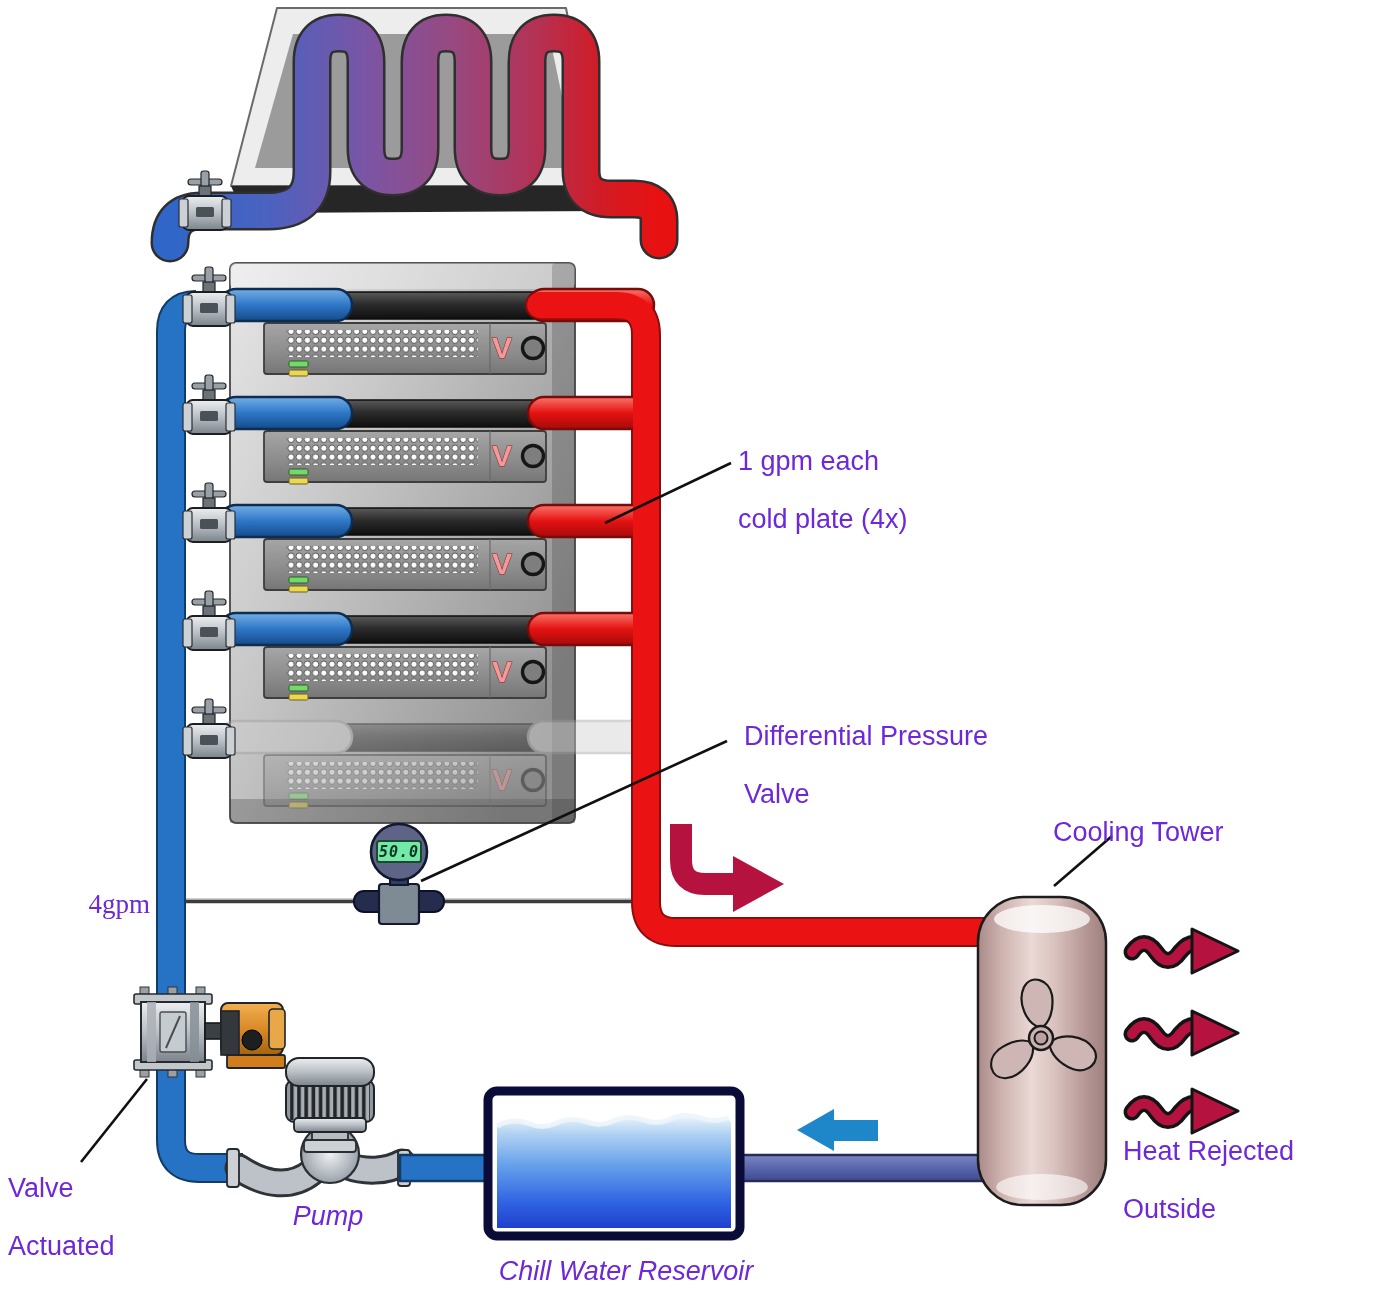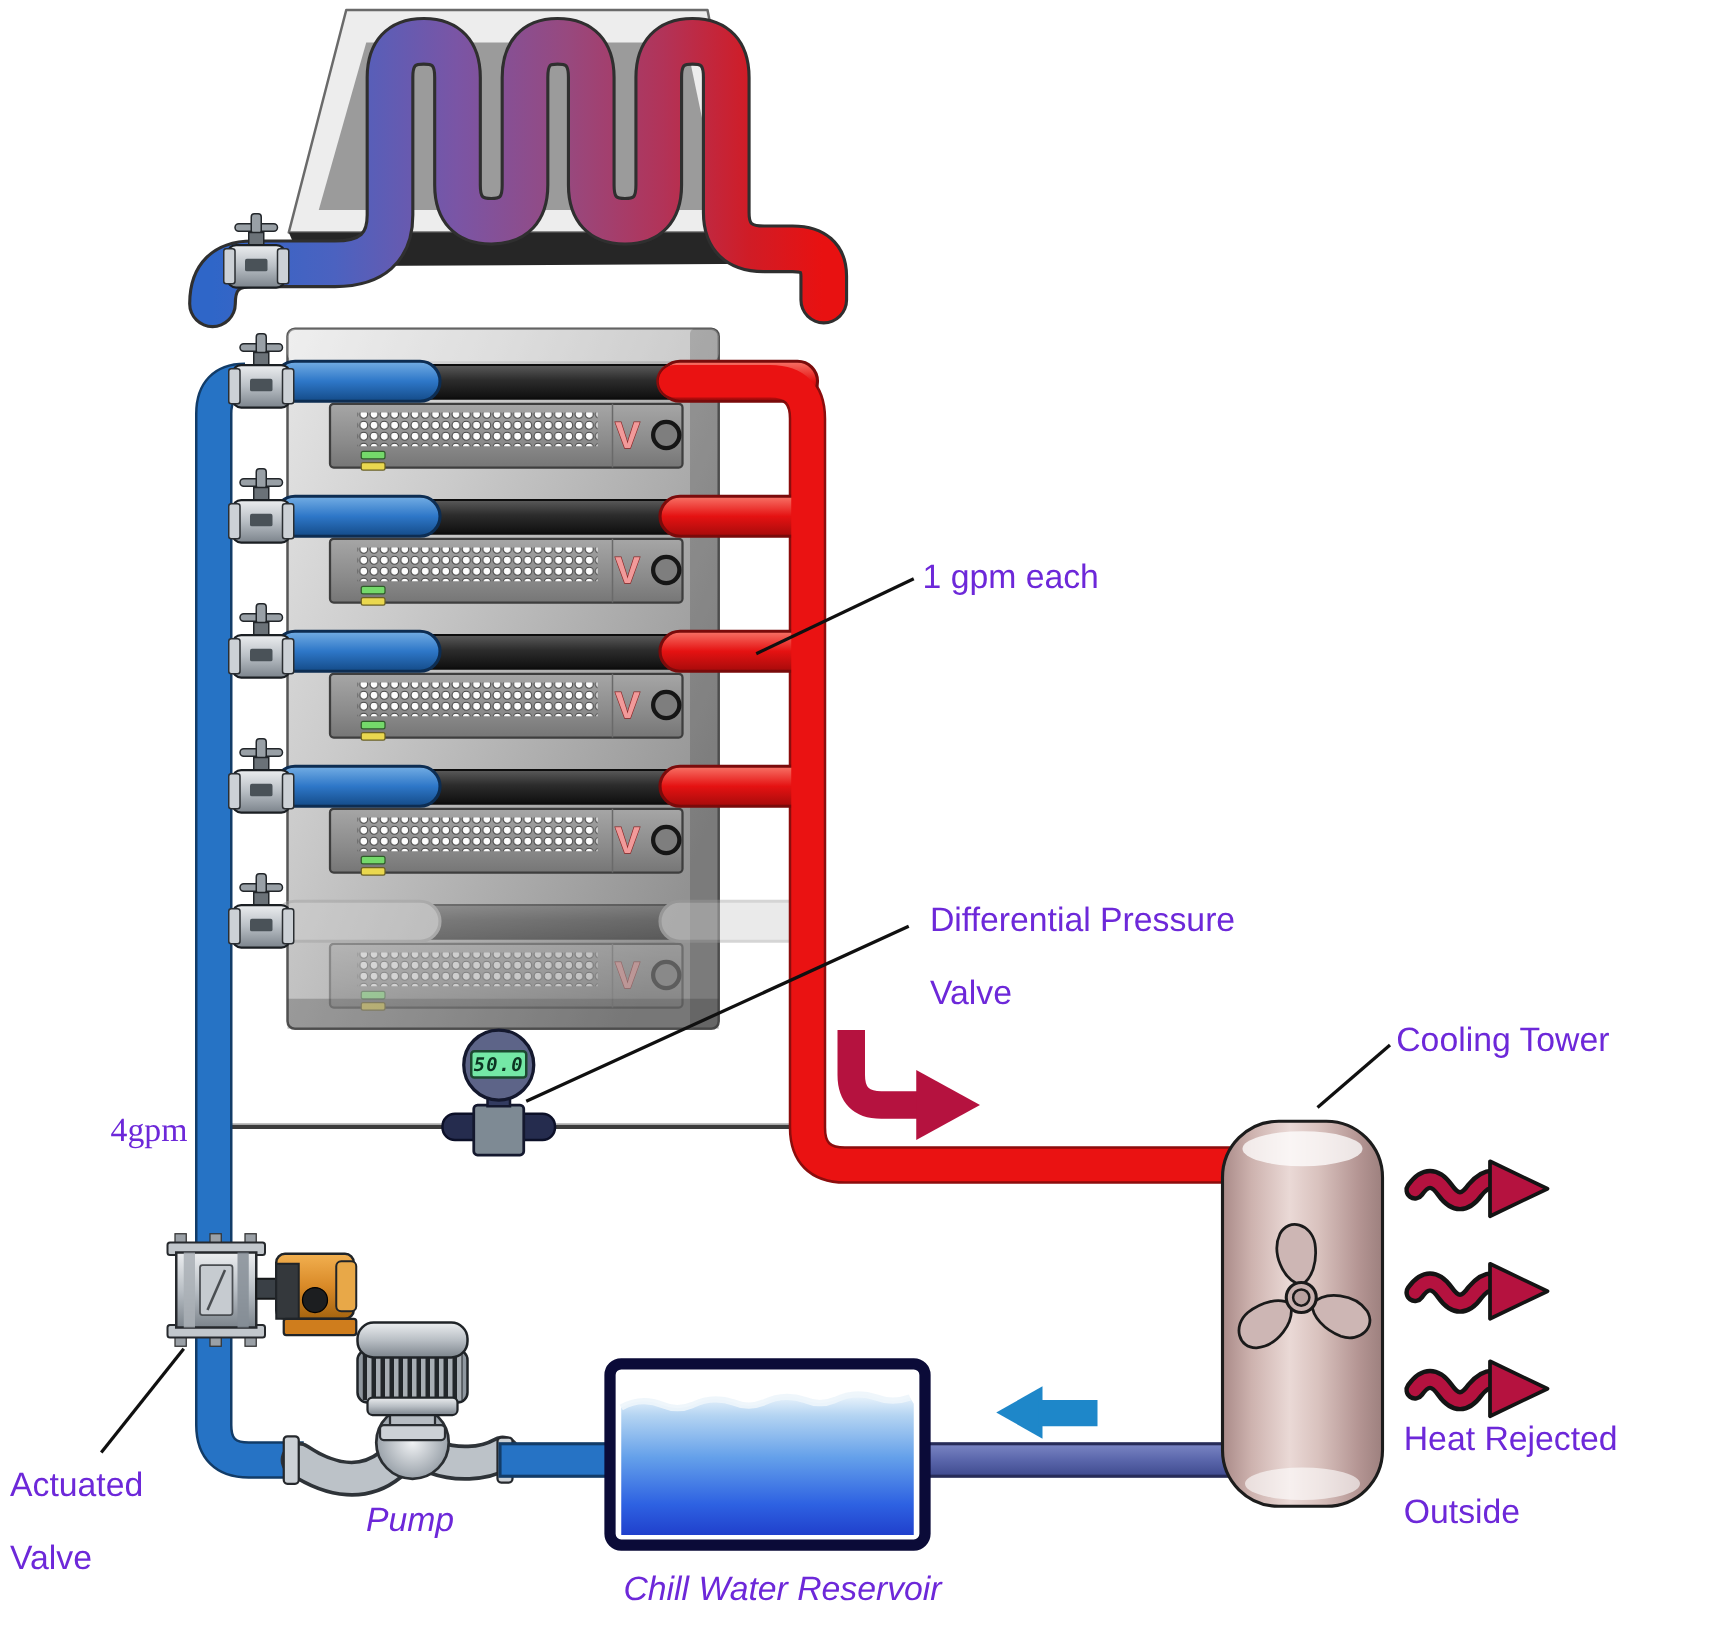--- a/index.html
+++ b/index.html
@@ -287,38 +287,39 @@
   <g stroke="#101010" stroke-width="2.6">
     <line x1="605" y1="523" x2="731" y2="463"></line>
     <line x1="421" y1="881" x2="727" y2="741"></line>
     <line x1="1054" y1="886" x2="1112" y2="836"></line>
     <line x1="81" y1="1162" x2="147" y2="1079"></line>
   </g>
 </svg>
 
 <div class="lbl" style="left:738px;top:432px;">
   <span>1 gpm each</span>
+  <span>cold plate (4x)</span>
 </div>
 
 <div class="lbl" style="left:744px;top:707px;">
   <span>Differential Pressure</span>
   <span>Valve</span>
 </div>
 
-<div class="lbl" style="left:1117px;top:803px;">
+<div class="lbl" style="left:1053px;top:803px;">
   <span>Cooling Tower</span>
 </div>
 
 <div class="lbl right" style="left:20px;top:875px;width:130px;font-family:Liberation Serif, serif;">
   <span>4gpm</span>
 </div>
 
 <div class="lbl" style="left:8px;top:1159px;">
+  <span>Valve</span>
   <span>Actuated</span>
-  <span>Valve</span>
 </div>
 
 <div class="lbl center" style="left:258px;top:1187px;width:140px;">
   <span>Pump</span>
 </div>
 
 <div class="lbl center" style="left:426px;top:1242px;width:400px;">
   <span>Chill Water Reservoir</span>
 </div>
 

